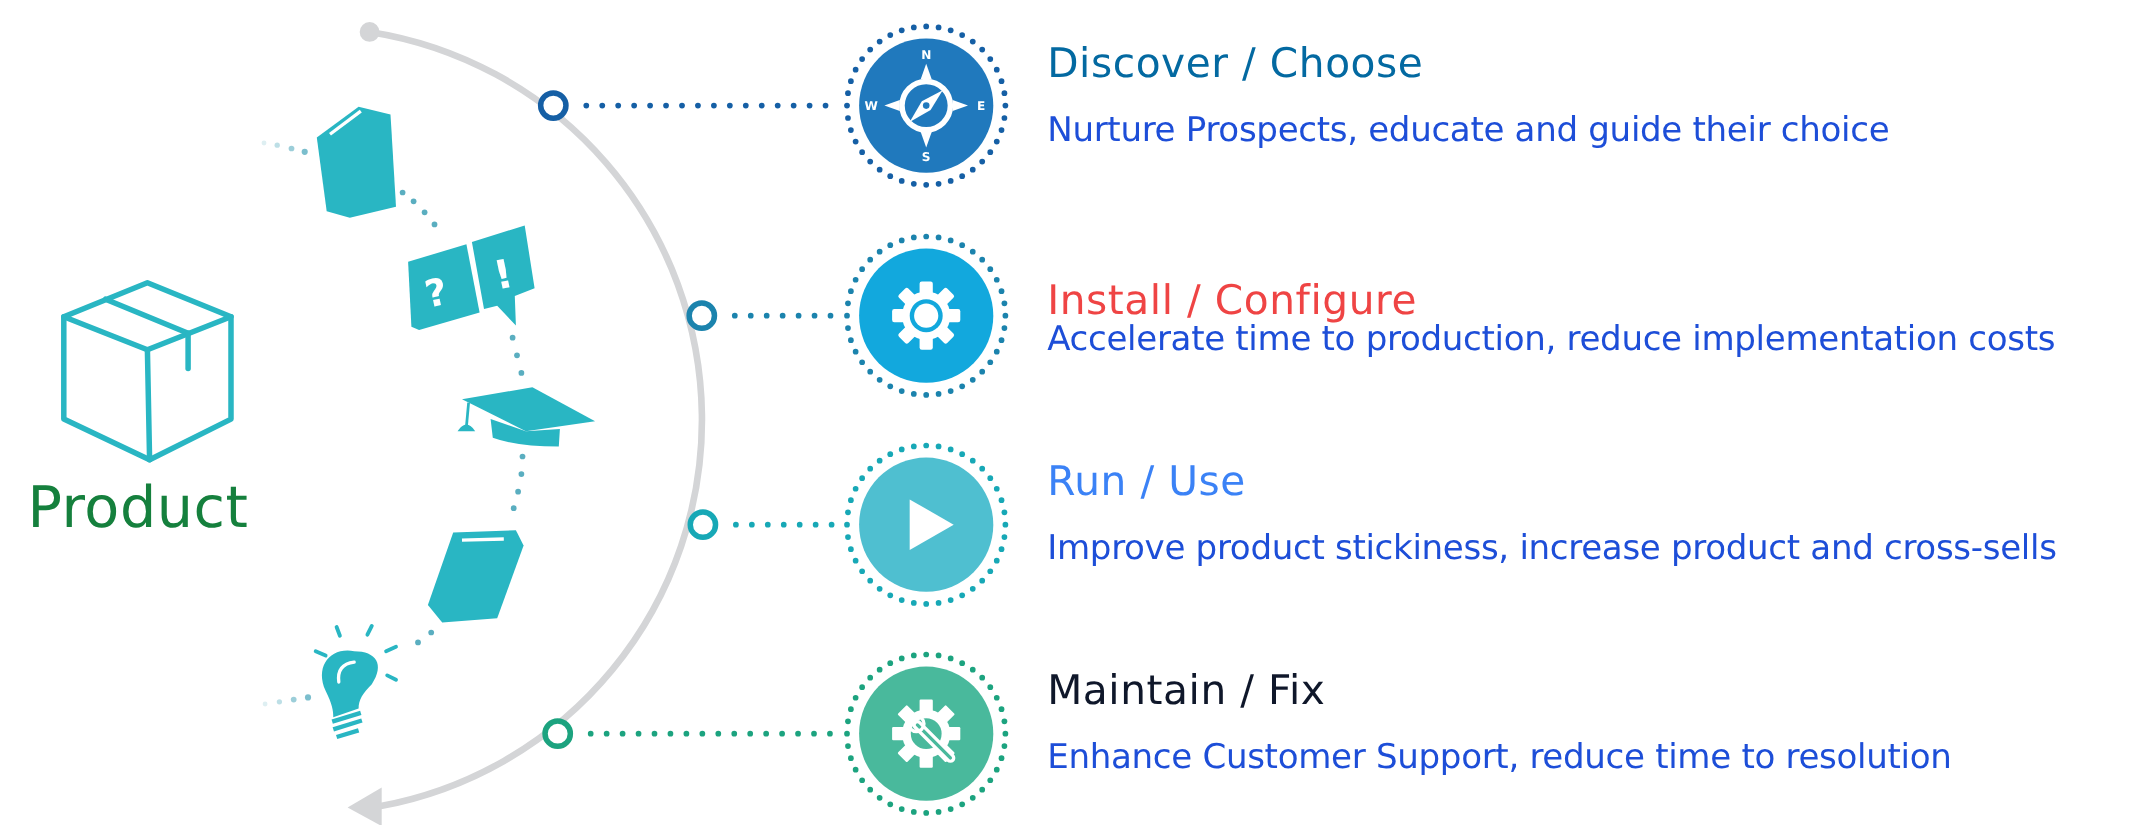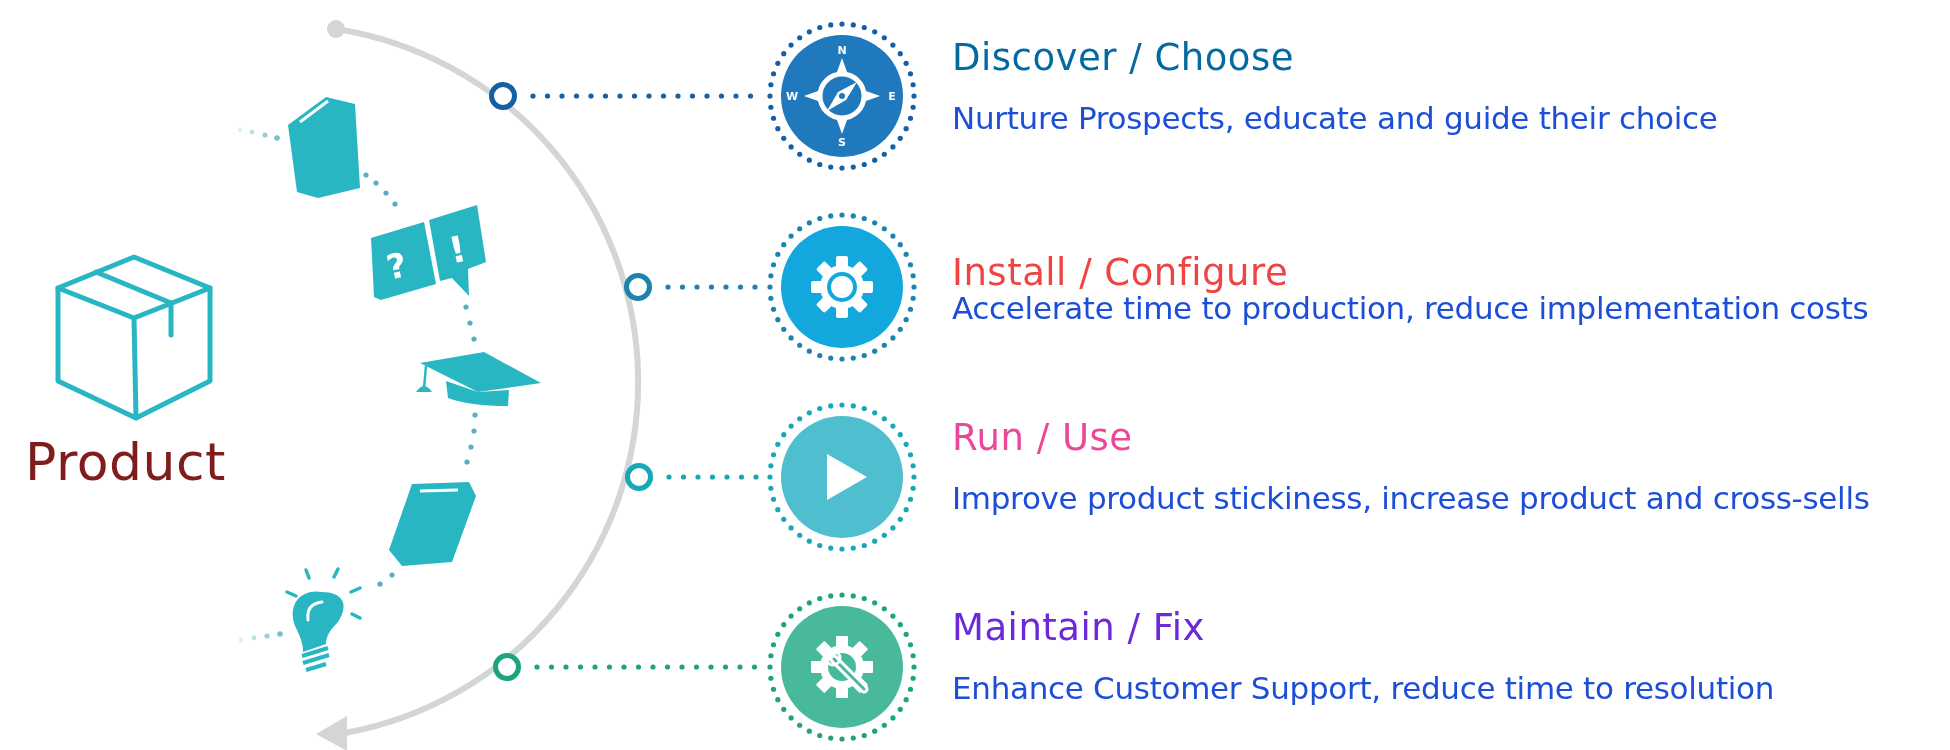--- a/index.html
+++ b/index.html
@@ -1,18 +1,18 @@
 <!DOCTYPE html>
 <html><head>
 <meta charset="utf-8">
 <style>
   html, body { margin:0; padding:0; background:#ffffff; }
   body { width:1950px; height:750px; position:relative; overflow:hidden; font-family:"Liberation Sans", sans-serif; }
   #canvas { position:absolute; left:0; top:0; }
-  .product-label { position:absolute; left:25px; top:432px; font-family:"DejaVu Sans", sans-serif; font-size:52px; color:#7f1d1d; letter-spacing:0.5px; }
+  .product-label { position:absolute; left:25px; top:432px; font-family:"DejaVu Sans", sans-serif; font-size:52px; color:#15803d; letter-spacing:0.5px; }
   .stage-title { position:absolute; left:952px; font-family:"DejaVu Sans", sans-serif; font-size:37px; font-weight:normal; white-space:nowrap; letter-spacing:0.5px; }
   .stage-desc { position:absolute; left:952px; font-family:"DejaVu Sans", sans-serif; font-size:31px; color:#1d4ed8; white-space:nowrap; letter-spacing:-0.3px; }
 </style>
 </head>
 <body>
 
 <svg id="canvas" width="1950" height="750" viewBox="0 0 1950 750">
 
   <g>
     <path d="M 336 29 A 357 357 0 0 1 345 733" fill="none" stroke="#d4d5d7" stroke-width="6"></path>
@@ -377,17 +377,17 @@
     </g>
 </svg>
 
 <div class="product-label">Product</div>
 
 <div id="stage-text">
     <div class="stage-title" style="top: 36px; color: #0369a1;">Discover / Choose</div>
     <div class="stage-desc" style="top: 100px;">Nurture Prospects, educate and guide their choice</div>
     <div class="stage-title" style="top: 228px; color: #ef4444; margin-top: 23px;">Install / Configure</div>
     <div class="stage-desc" style="top: 290px;">Accelerate time to production, reduce implementation costs</div>
-    <div class="stage-title" style="top: 416px; color: #ec4899;">Run / Use</div>
+    <div class="stage-title" style="top: 416px; color: #3b82f6;">Run / Use</div>
     <div class="stage-desc" style="top: 480px;">Improve product stickiness, increase product and cross-sells</div>
-    <div class="stage-title" style="top: 606px; color: #6d28d9;">Maintain / Fix</div>
+    <div class="stage-title" style="top: 606px; color: #0f172a;">Maintain / Fix</div>
     <div class="stage-desc" style="top: 670px;">Enhance Customer Support, reduce time to resolution</div>
   </div>
 
 </body></html>

